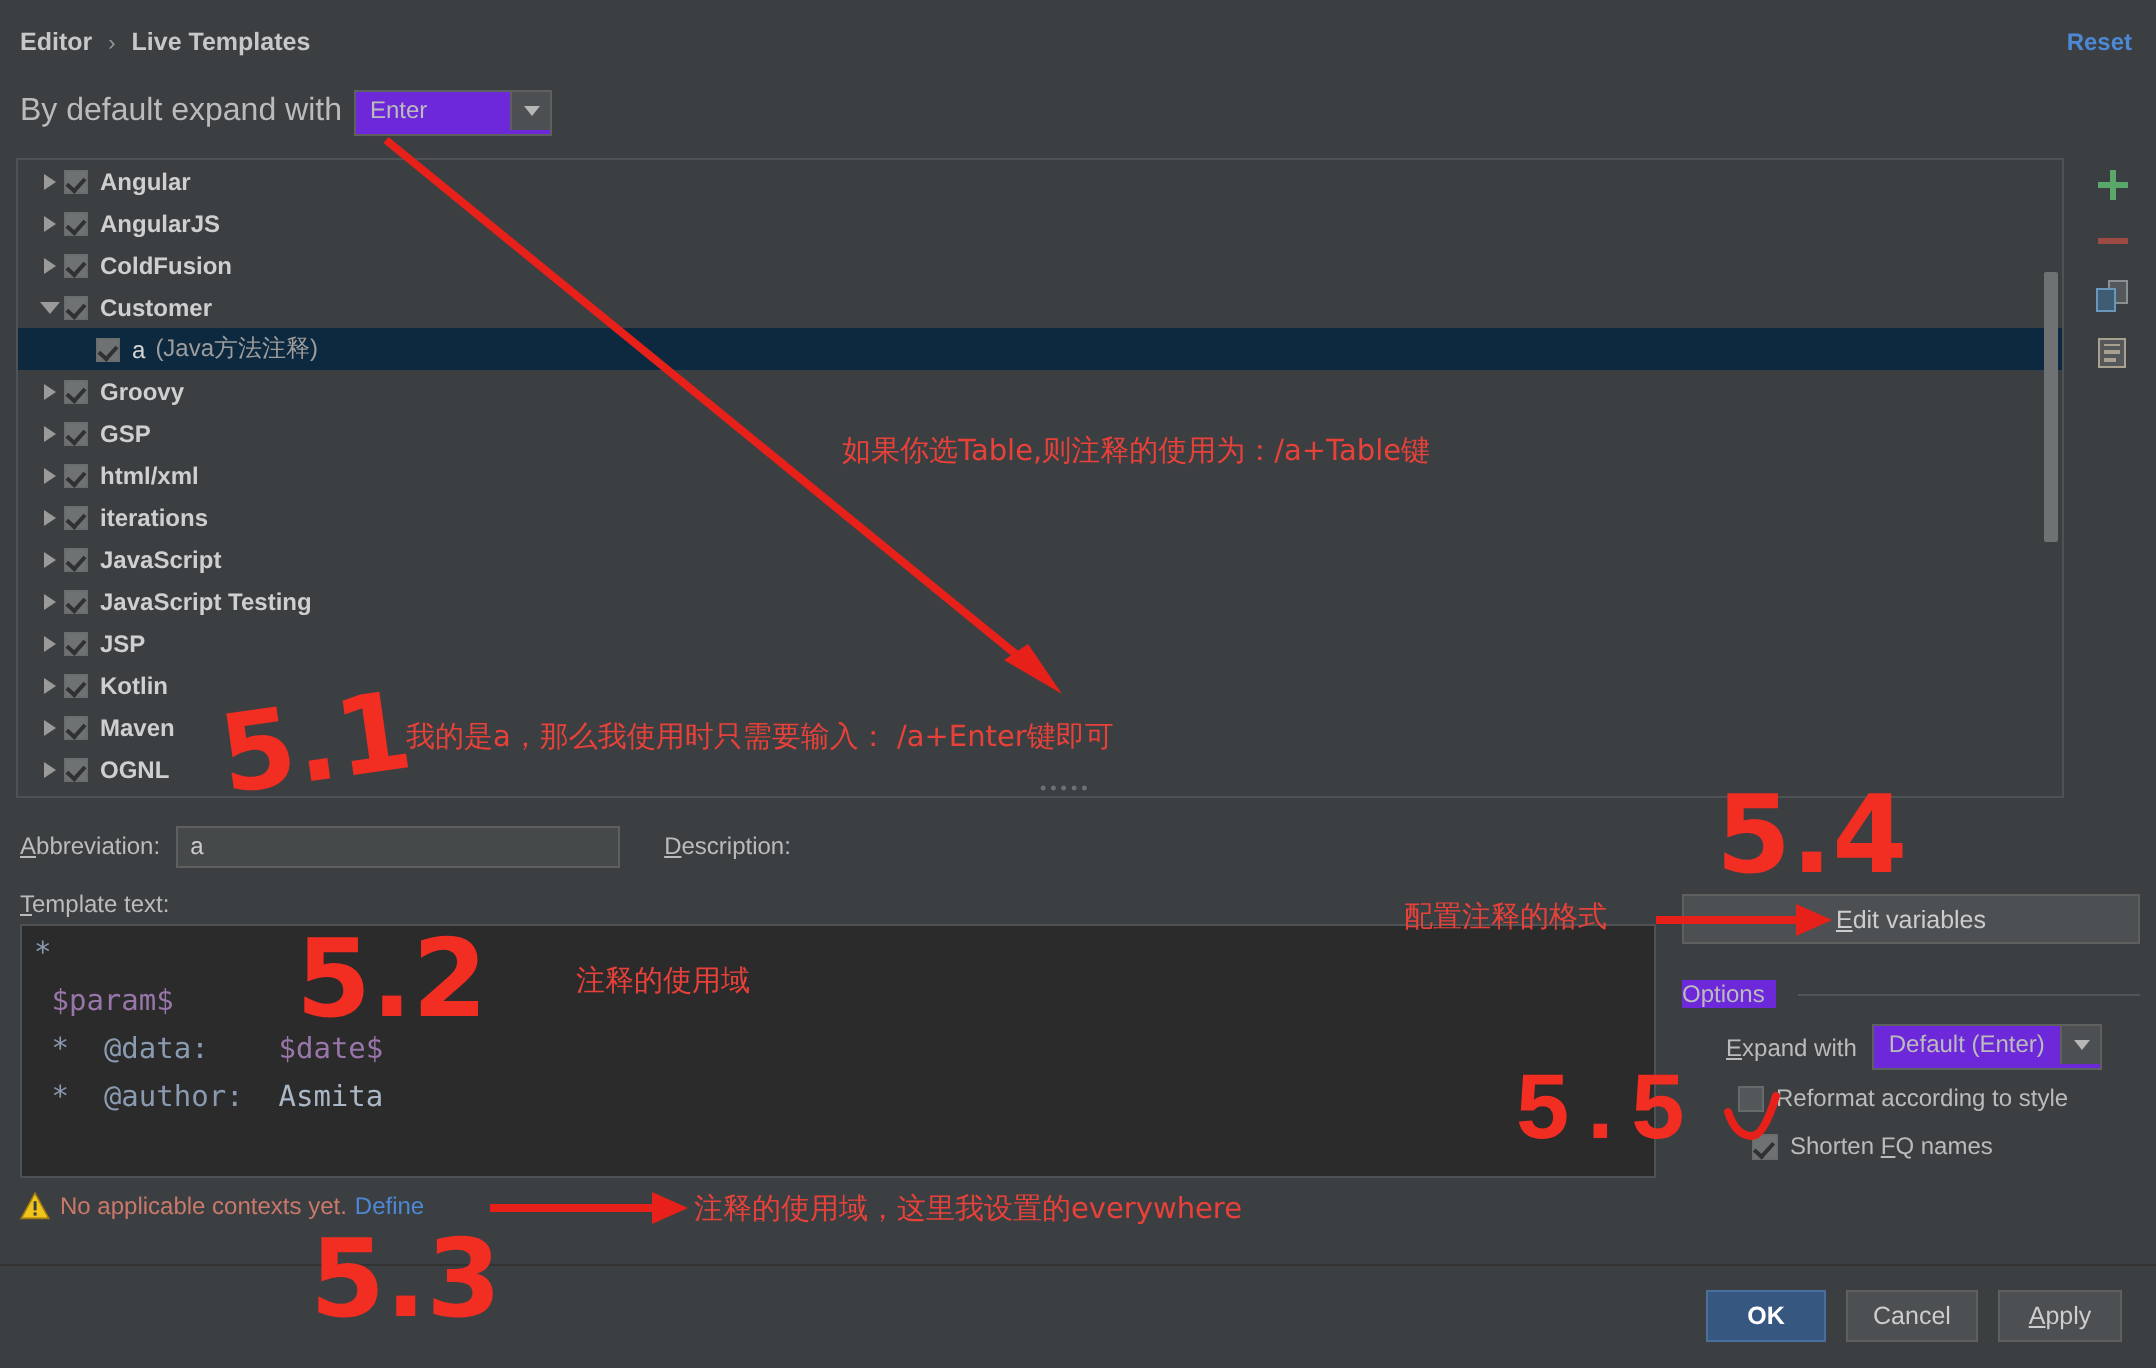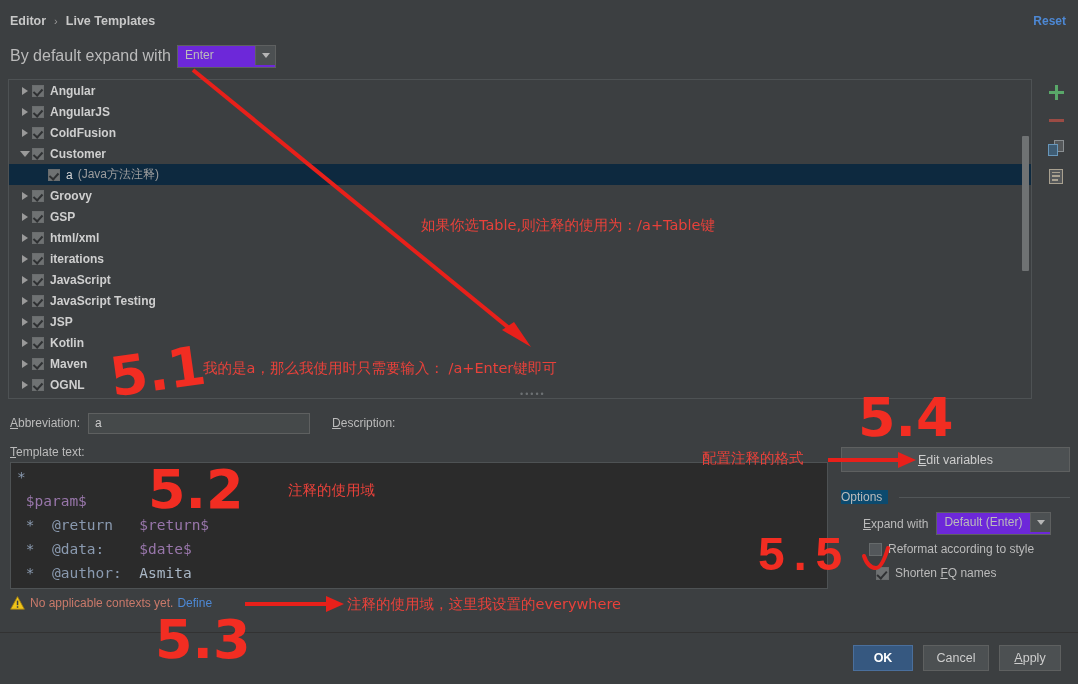--- a/index.html
+++ b/index.html
@@ -73,21 +73,21 @@
   .eline{white-space:pre;color:#a9b7c6;}
   .tok-var{color:#9876aa;}
   .tok-doc{color:#8a9ab0;}
   .tok-star{color:#8a9ab0;}
 
   
   .editvars{position:absolute;left:841px;top:447px;width:229px;height:25px;border:1px solid #5e6060;background:#4c5052;display:flex;align-items:center;justify-content:center;color:#cdcdcd;font-size:12.5px;cursor:pointer;box-sizing:border-box;}
 
   
   .optgroup{position:absolute;left:841px;top:490px;width:229px;height:100px;}
-  .optlegend{position:absolute;left:0;top:0;font-size:12px;color:#bbbbbb;background:#0c4a6e;padding-right:6px;}
+  .optlegend{position:absolute;left:0;top:0;font-size:12px;color:#bbbbbb;background:#6d28d9;padding-right:6px;}
   .optline{position:absolute;left:58px;right:0;top:7px;height:1px;background:#525658;}
   .optrow{position:absolute;display:flex;align-items:center;}
   .ocb{width:13px;height:13px;border:1px solid #6a6d6e;background:#6f7273;flex:none;margin-right:6px;position:relative;box-sizing:border-box;}
   .ocb.on::after{content:"";position:absolute;left:2px;top:1px;width:4px;height:8px;border:solid #2f3133;border-width:0 2px 2px 0;transform:rotate(42deg);}
   .ocb.off{background:#53575a;border-color:#666a6b;}
   .otext{color:#bbbbbb;font-size:12px;}
 
   
   .warnbar{position:absolute;left:10px;top:596px;display:flex;}
   .warnico{width:15px;height:14px;margin-right:5px;position:relative;flex:none;}
@@ -267,21 +267,20 @@
         <span>a</span>
       </span>
     <span class="flbl" style="margin-left:22px;"><span class="ul">D</span>escription:</span>
   </div>
 
   <div class="ttlabel"><span class="ul">T</span>emplate text:</div>
 
   <div class="editor" id="editorbox">
       <div class="eline"><span class="tok-star">*</span></div>
       <div class="eline"> <span class="tok-var">$param$</span></div>
-      <div class="eline"> <span class="tok-star">*</span>  <span class="tok-doc">@return</span>   <span class="tok-var">$return$</span></div>
       <div class="eline"> <span class="tok-star">*</span>  <span class="tok-doc">@data:</span>    <span class="tok-var">$date$</span></div>
       <div class="eline"> <span class="tok-star">*</span>  <span class="tok-doc">@author:</span>  Asmita</div>
     </div>
 
   <div class="editvars">
       <span style="text-decoration:underline;">E</span>
       <span>dit variables</span>
     </div>
 
   <div class="optgroup">

